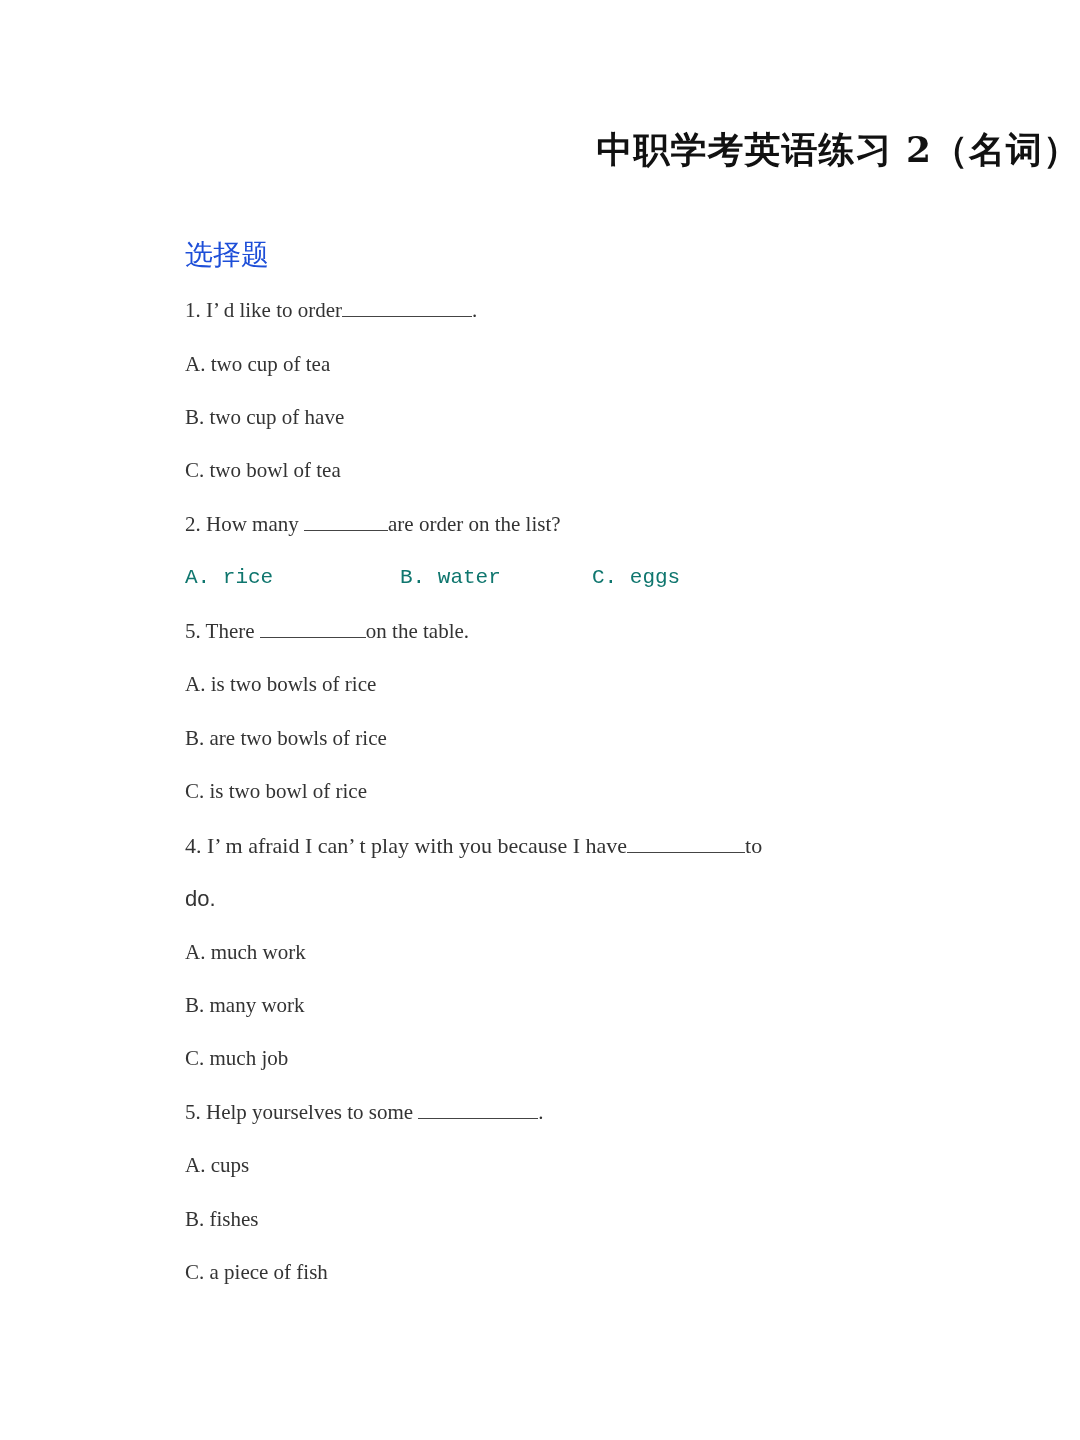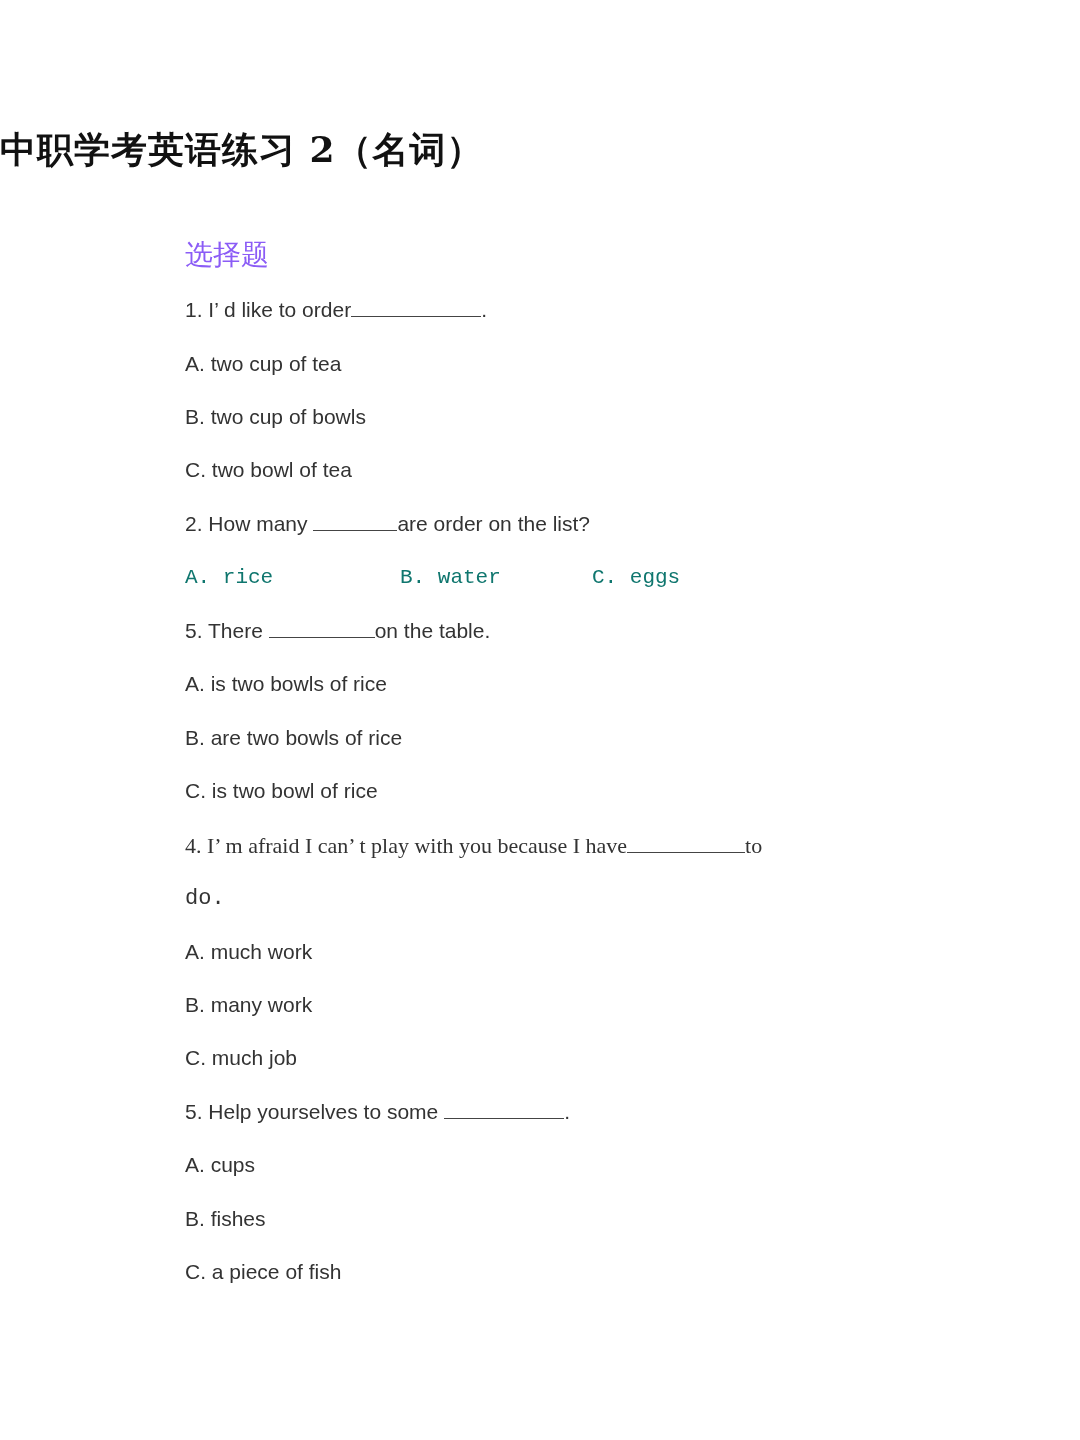--- a/index.html
+++ b/index.html
@@ -1,48 +1,48 @@
 <!DOCTYPE html>
 <html><head>
 <meta charset="utf-8">
 <style>
   html, body { margin: 0; padding: 0; background: #ffffff; }
   body { width: 1080px; height: 1440px; position: relative; overflow: hidden; font-family: "Liberation Serif", "DejaVu Serif", serif; color: #222; }
-  .title { position: absolute; top: 126px; left: 0; width: 1080px; text-align: left; font-size: 36px; font-weight: bold; color: #111; letter-spacing: 1px; font-family: "DejaVu Serif", serif; }
-  .section { position: absolute; left: 185px; top: 236px; font-size: 28px; color: #8b5cf6; font-family: "DejaVu Sans", sans-serif; }
-  .line { position: absolute; left: 185px; font-size: 21px; color: #333; font-family: Liberation Sans, sans-serif; white-space: pre; }
+  .title { position: absolute; top: 126px; left: 0; width: 1080px; text-align: right; font-size: 36px; font-weight: bold; color: #111; letter-spacing: 1px; font-family: "DejaVu Serif", serif; }
+  .section { position: absolute; left: 185px; top: 236px; font-size: 28px; color: #1d4ed8; font-family: "DejaVu Sans", sans-serif; }
+  .line { position: absolute; left: 185px; font-size: 21px; color: #333; font-family: Liberation Serif, serif; white-space: pre; }
   .blank { display: inline-block; border-bottom: 1.5px solid #444; height: 18px; vertical-align: baseline; }
   .opt-row { position: absolute; left: 185px; font-size: 21px; color: #0f766e; font-family: Liberation Mono, monospace; }
   .opt-row span { position: absolute; white-space: pre; }
 </style>
 </head>
 <body>
 
 <div class="title">中职学考英语练习 2（名词）</div>
 <div class="section">选择题</div>
 
 <div class="line" style="top:298px"><span>1. I’ d like to order</span><span class="blank" style="width:130px"></span><span>.</span></div>
 <div class="line" style="top:352px">A. two cup of tea</div>
-<div class="line" style="top:405px">B. two cup of bowls</div>
+<div class="line" style="top:405px">B. two cup of have</div>
 <div class="line" style="top:458px">C. two bowl of tea</div>
 
 <div class="line" style="top:512px"><span>2. How many </span><span class="blank" style="width:84px"></span><span>are order on the list?</span></div>
 <div class="opt-row" style="top:566px; width:600px; height:28px">
   <span style="left:0">A. rice</span>
   <span style="left:215px">B. water</span>
   <span style="left:407px">C. eggs</span>
 </div>
 
 <div class="line" style="top:619px"><span>5. There </span><span class="blank" style="width:106px"></span><span>on the table.</span></div>
 <div class="line" style="top:672px">A. is two bowls of rice</div>
 <div class="line" style="top:726px">B. are two bowls of rice</div>
 <div class="line" style="top:779px">C. is two bowl of rice</div>
 
 <div class="line" style="top:833px; font-family:'Liberation Serif', 'DejaVu Serif', serif; font-size:22px"><span>4. I’ m afraid I can’ t play with you because I have</span><span class="blank" style="width:118px"></span><span>to</span></div>
-<div class="line" style="top:886px; font-family:Liberation Mono, monospace; font-size:22px">do.</div>
+<div class="line" style="top:886px; font-family:Liberation Sans, sans-serif; font-size:22px">do.</div>
 <div class="line" style="top:940px">A. much work</div>
 <div class="line" style="top:993px">B. many work</div>
 <div class="line" style="top:1046px">C. much job</div>
 
 <div class="line" style="top:1100px"><span>5. Help yourselves to some </span><span class="blank" style="width:120px"></span><span>.</span></div>
 <div class="line" style="top:1153px">A. cups</div>
 <div class="line" style="top:1207px">B. fishes</div>
 <div class="line" style="top:1260px">C. a piece of fish</div>
 
 </body></html>

